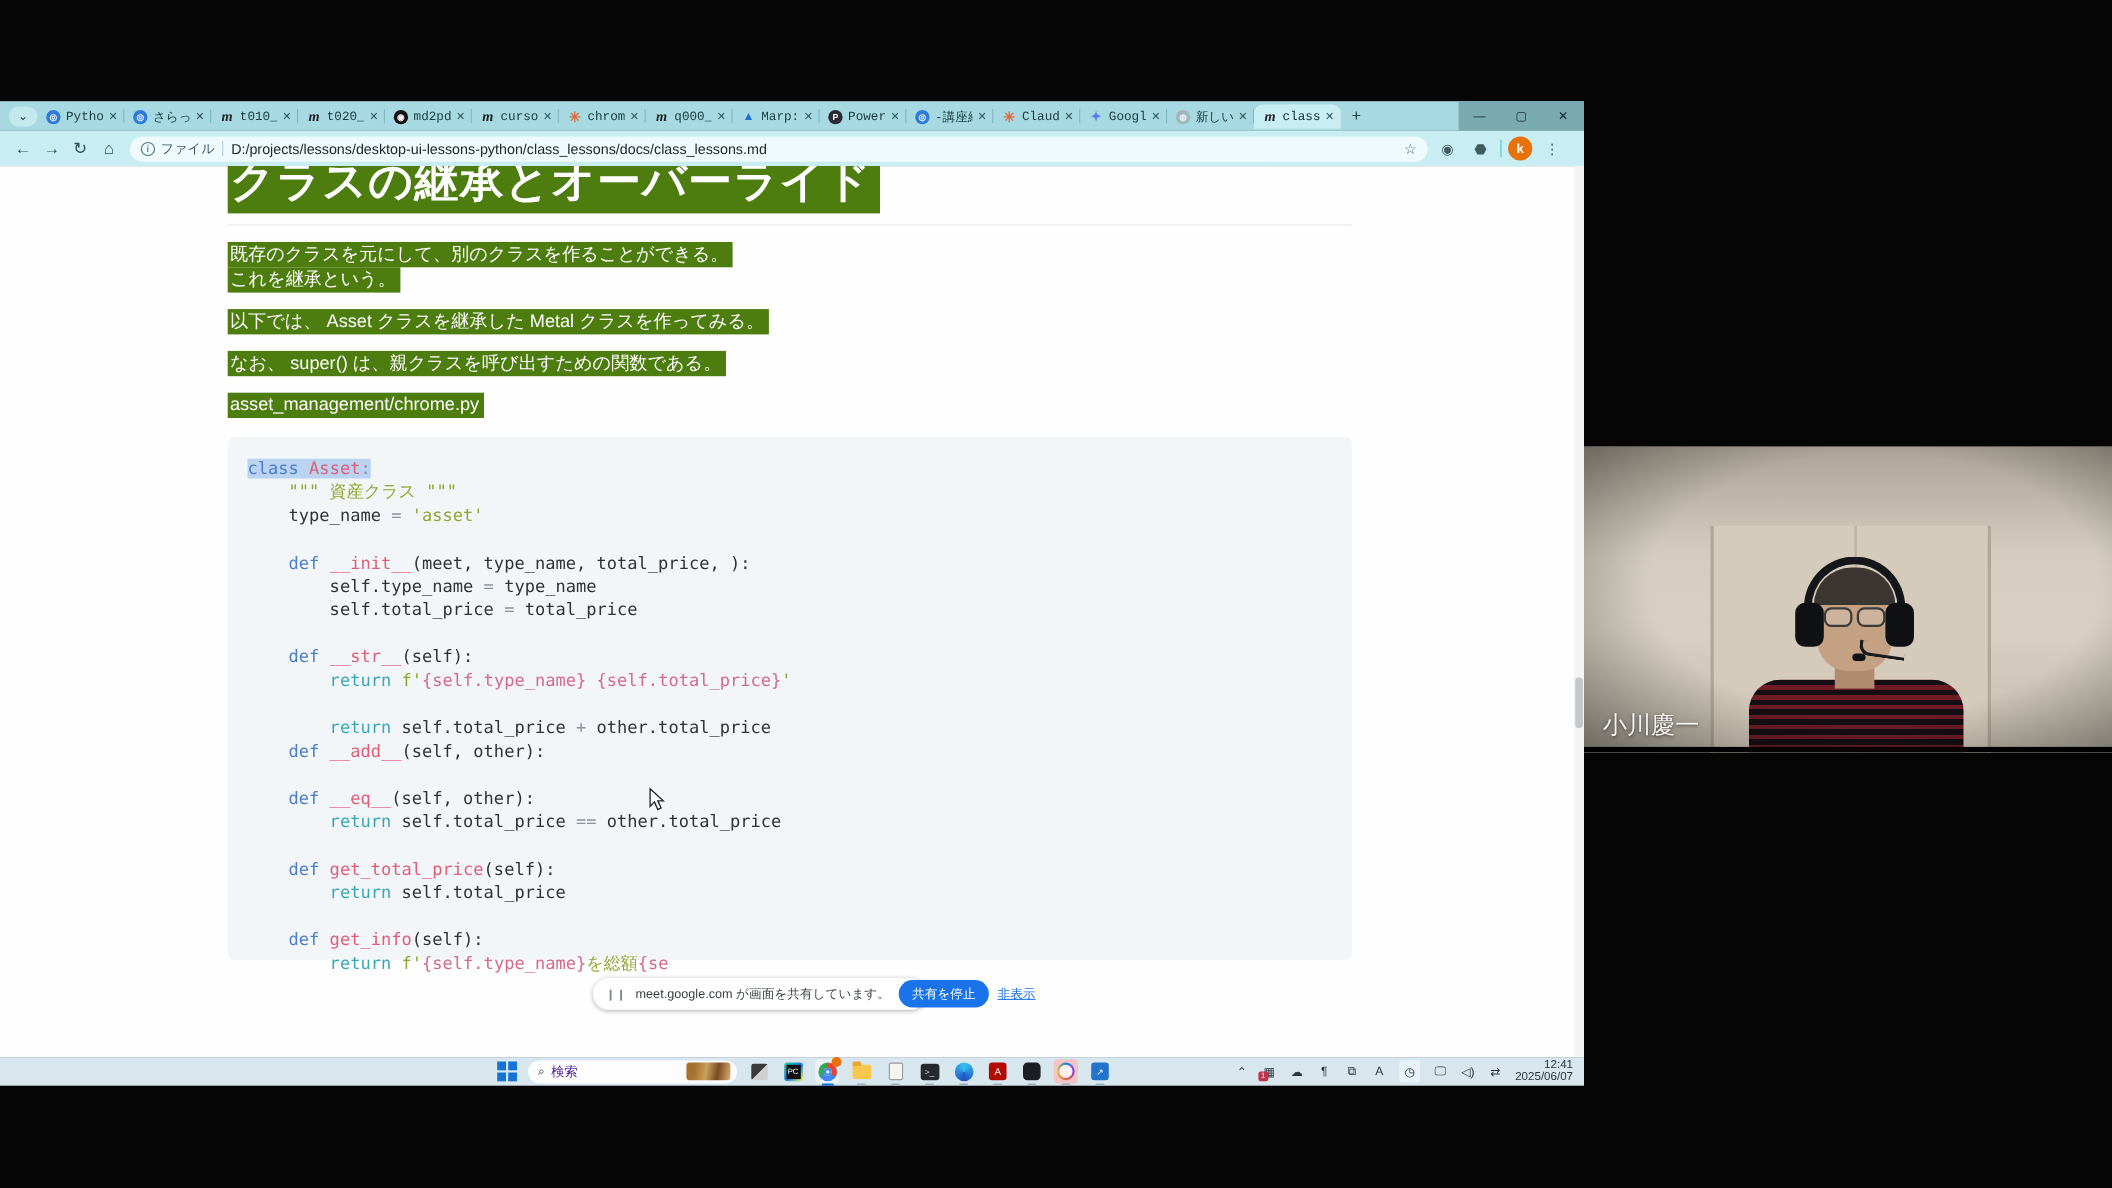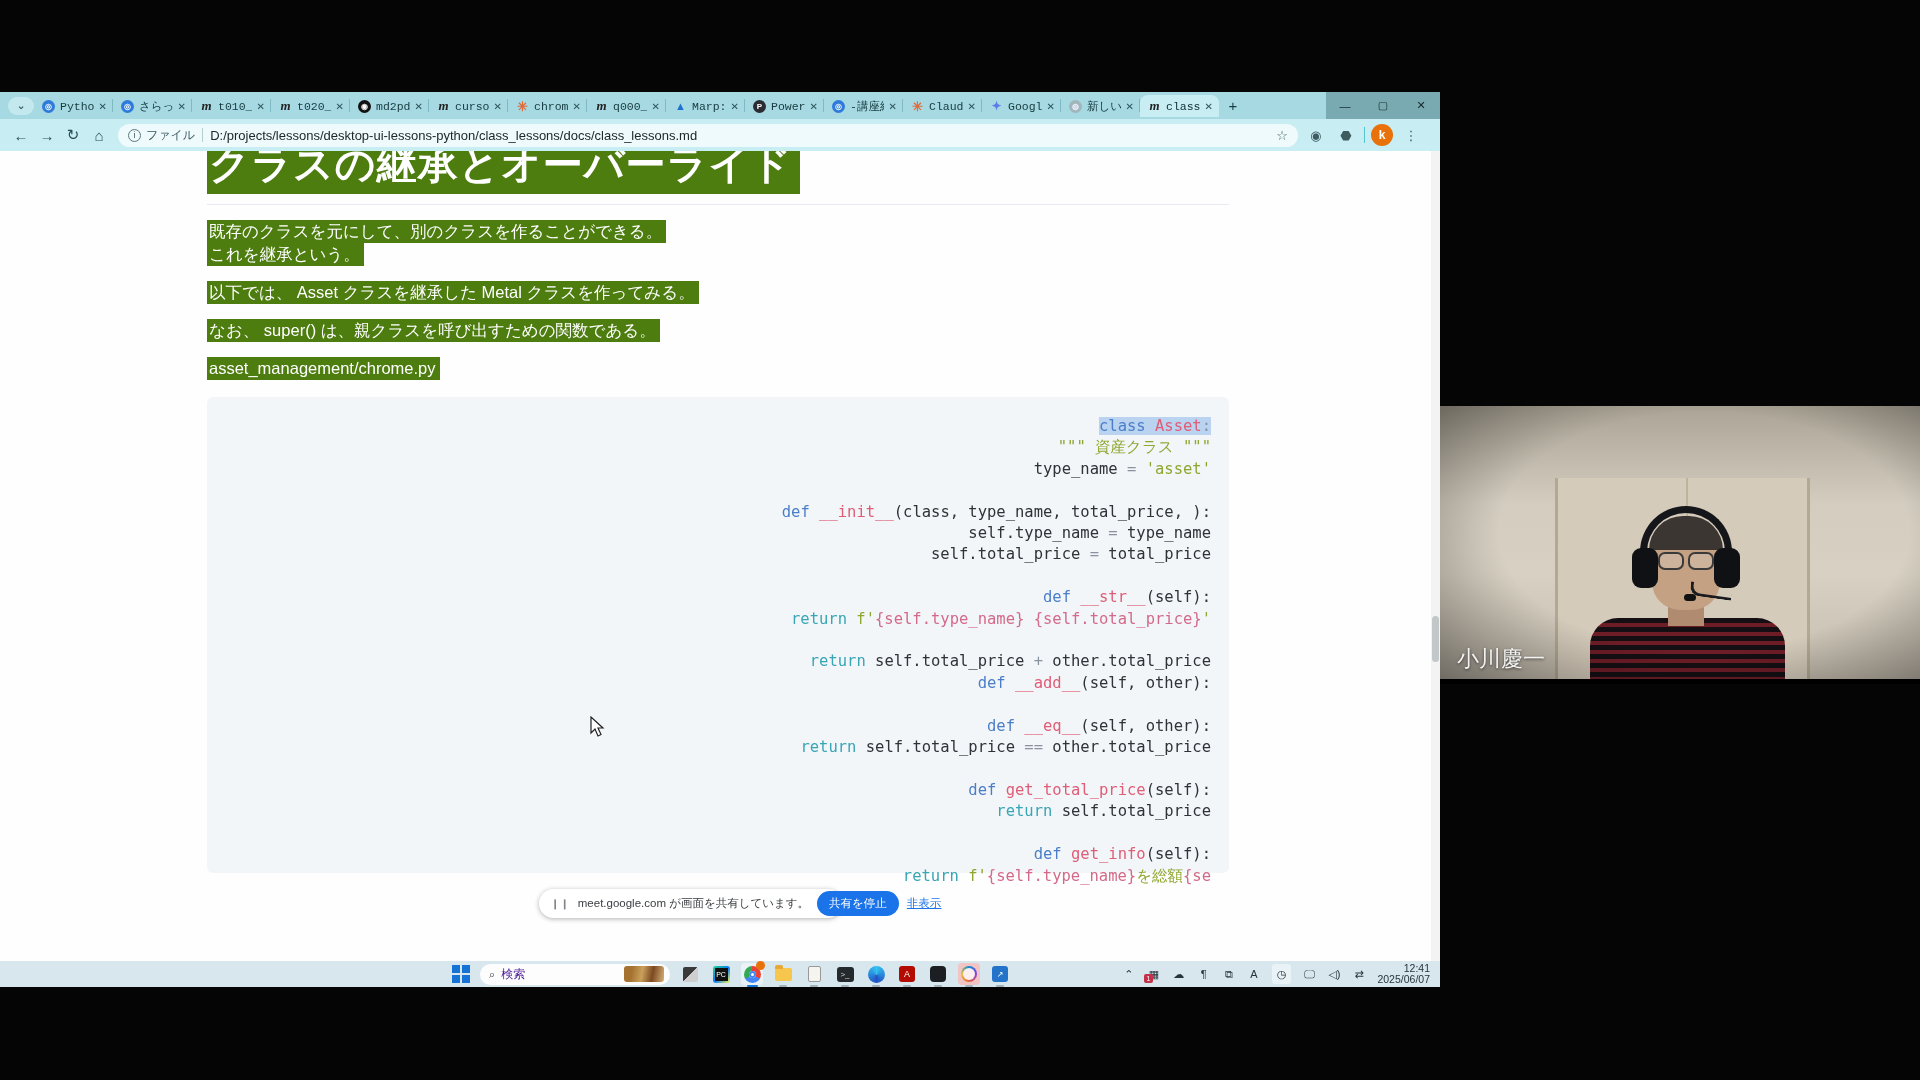--- a/index.html
+++ b/index.html
@@ -53,21 +53,21 @@
   
   #page { position:absolute; left:0; top:59px; width:1440px; height:810px; background:#fefefe; overflow:hidden; }
   #md { position:absolute; left:207px; top:0; width:1022px; }
   .hl { display:inline-block; background:#4d7c0f; color:#fff; padding:0 4px 1px 2px; }
   h1#doc-title { font-size:40px; font-weight:bold; margin-top:-14px; letter-spacing:1px; }
   h1#doc-title .hl { padding:0 8px 2px 2px; }
   .pline { display:block; font-size:16.5px; line-height:22px; margin:0; width:fit-content; }
   .para { margin:15px 0;text-decoration:underline; }
   #p-heading-rule { border-bottom:1px solid #e7eaee; margin-top:10px; }
 
-  #codeblock { margin-top:17px; background:#f3f6f9; border-radius:6px; padding:19px 18px; width:1022px; height:476px;text-align:right; }
+  #codeblock { margin-top:17px; background:#f3f6f9; border-radius:6px; padding:19px 18px; width:1022px; height:476px; }
   .cline { display:block; font-family:"DejaVu Sans Mono", monospace; font-size:15.5px; line-height:21.4px; white-space:pre; }
   .cline .selline { background:#b9d3f0; }
   .k-kw { color:#4b7ec8; } .k-name { color:#df5d77; } .k-str { color:#8fa62f; }
   .k-ret { color:#38a6b5; } .k-op { color:#8a92a0; } .k-plain { color:#2f3337; }
   .k-interp { color:#d46a8a; }
 
   #scrollbar { position:absolute; right:0; top:0; width:9px; height:810px; background:#f3f3f3; }
   #scroll-thumb { position:absolute; right:1px; top:465px; width:7px; height:46px; border-radius:4px; background:#c2c7ca; }
 
   
@@ -298,21 +298,21 @@
             </div>
             <div class="para">
               <span class="pline"><span class="hl">asset_management/chrome.py</span></span>
             </div>
           </div>
         <div id="codeblock">
             <span class="cline"><span class="selline"><span class="k-kw">class </span><span class="k-name">Asset</span><span class="k-op">:</span></span></span>
             <span class="cline"><span><span class="k-plain">    </span><span class="k-str">""" 資産クラス """</span></span></span>
             <span class="cline"><span><span class="k-plain">    type_name </span><span class="k-op">= </span><span class="k-str">'asset'</span></span></span>
             <span class="cline"><span>&nbsp;</span></span>
-            <span class="cline"><span><span class="k-plain">    </span><span class="k-kw">def </span><span class="k-name">__init__</span><span class="k-plain">(class, type_name, total_price, ):</span></span></span>
+            <span class="cline"><span><span class="k-plain">    </span><span class="k-kw">def </span><span class="k-name">__init__</span><span class="k-plain">(meet, type_name, total_price, ):</span></span></span>
             <span class="cline"><span><span class="k-plain">        self.type_name </span><span class="k-op">= </span><span class="k-plain">type_name</span></span></span>
             <span class="cline"><span><span class="k-plain">        self.total_price </span><span class="k-op">= </span><span class="k-plain">total_price</span></span></span>
             <span class="cline"><span>&nbsp;</span></span>
             <span class="cline"><span><span class="k-plain">    </span><span class="k-kw">def </span><span class="k-name">__str__</span><span class="k-plain">(self):</span></span></span>
             <span class="cline"><span><span class="k-plain">        </span><span class="k-ret">return </span><span class="k-str">f'</span><span class="k-interp">{self.type_name}</span><span class="k-str"> </span><span class="k-interp">{self.total_price}</span><span class="k-str">'</span></span></span>
             <span class="cline"><span>&nbsp;</span></span>
             <span class="cline"><span><span class="k-plain">        </span><span class="k-ret">return </span><span class="k-plain">self.total_price </span><span class="k-op">+ </span><span class="k-plain">other.total_price</span></span></span>
             <span class="cline"><span><span class="k-plain">    </span><span class="k-kw">def </span><span class="k-name">__add__</span><span class="k-plain">(self, other):</span></span></span>
             <span class="cline"><span>&nbsp;</span></span>
             <span class="cline"><span><span class="k-plain">    </span><span class="k-kw">def </span><span class="k-name">__eq__</span><span class="k-plain">(self, other):</span></span></span>

